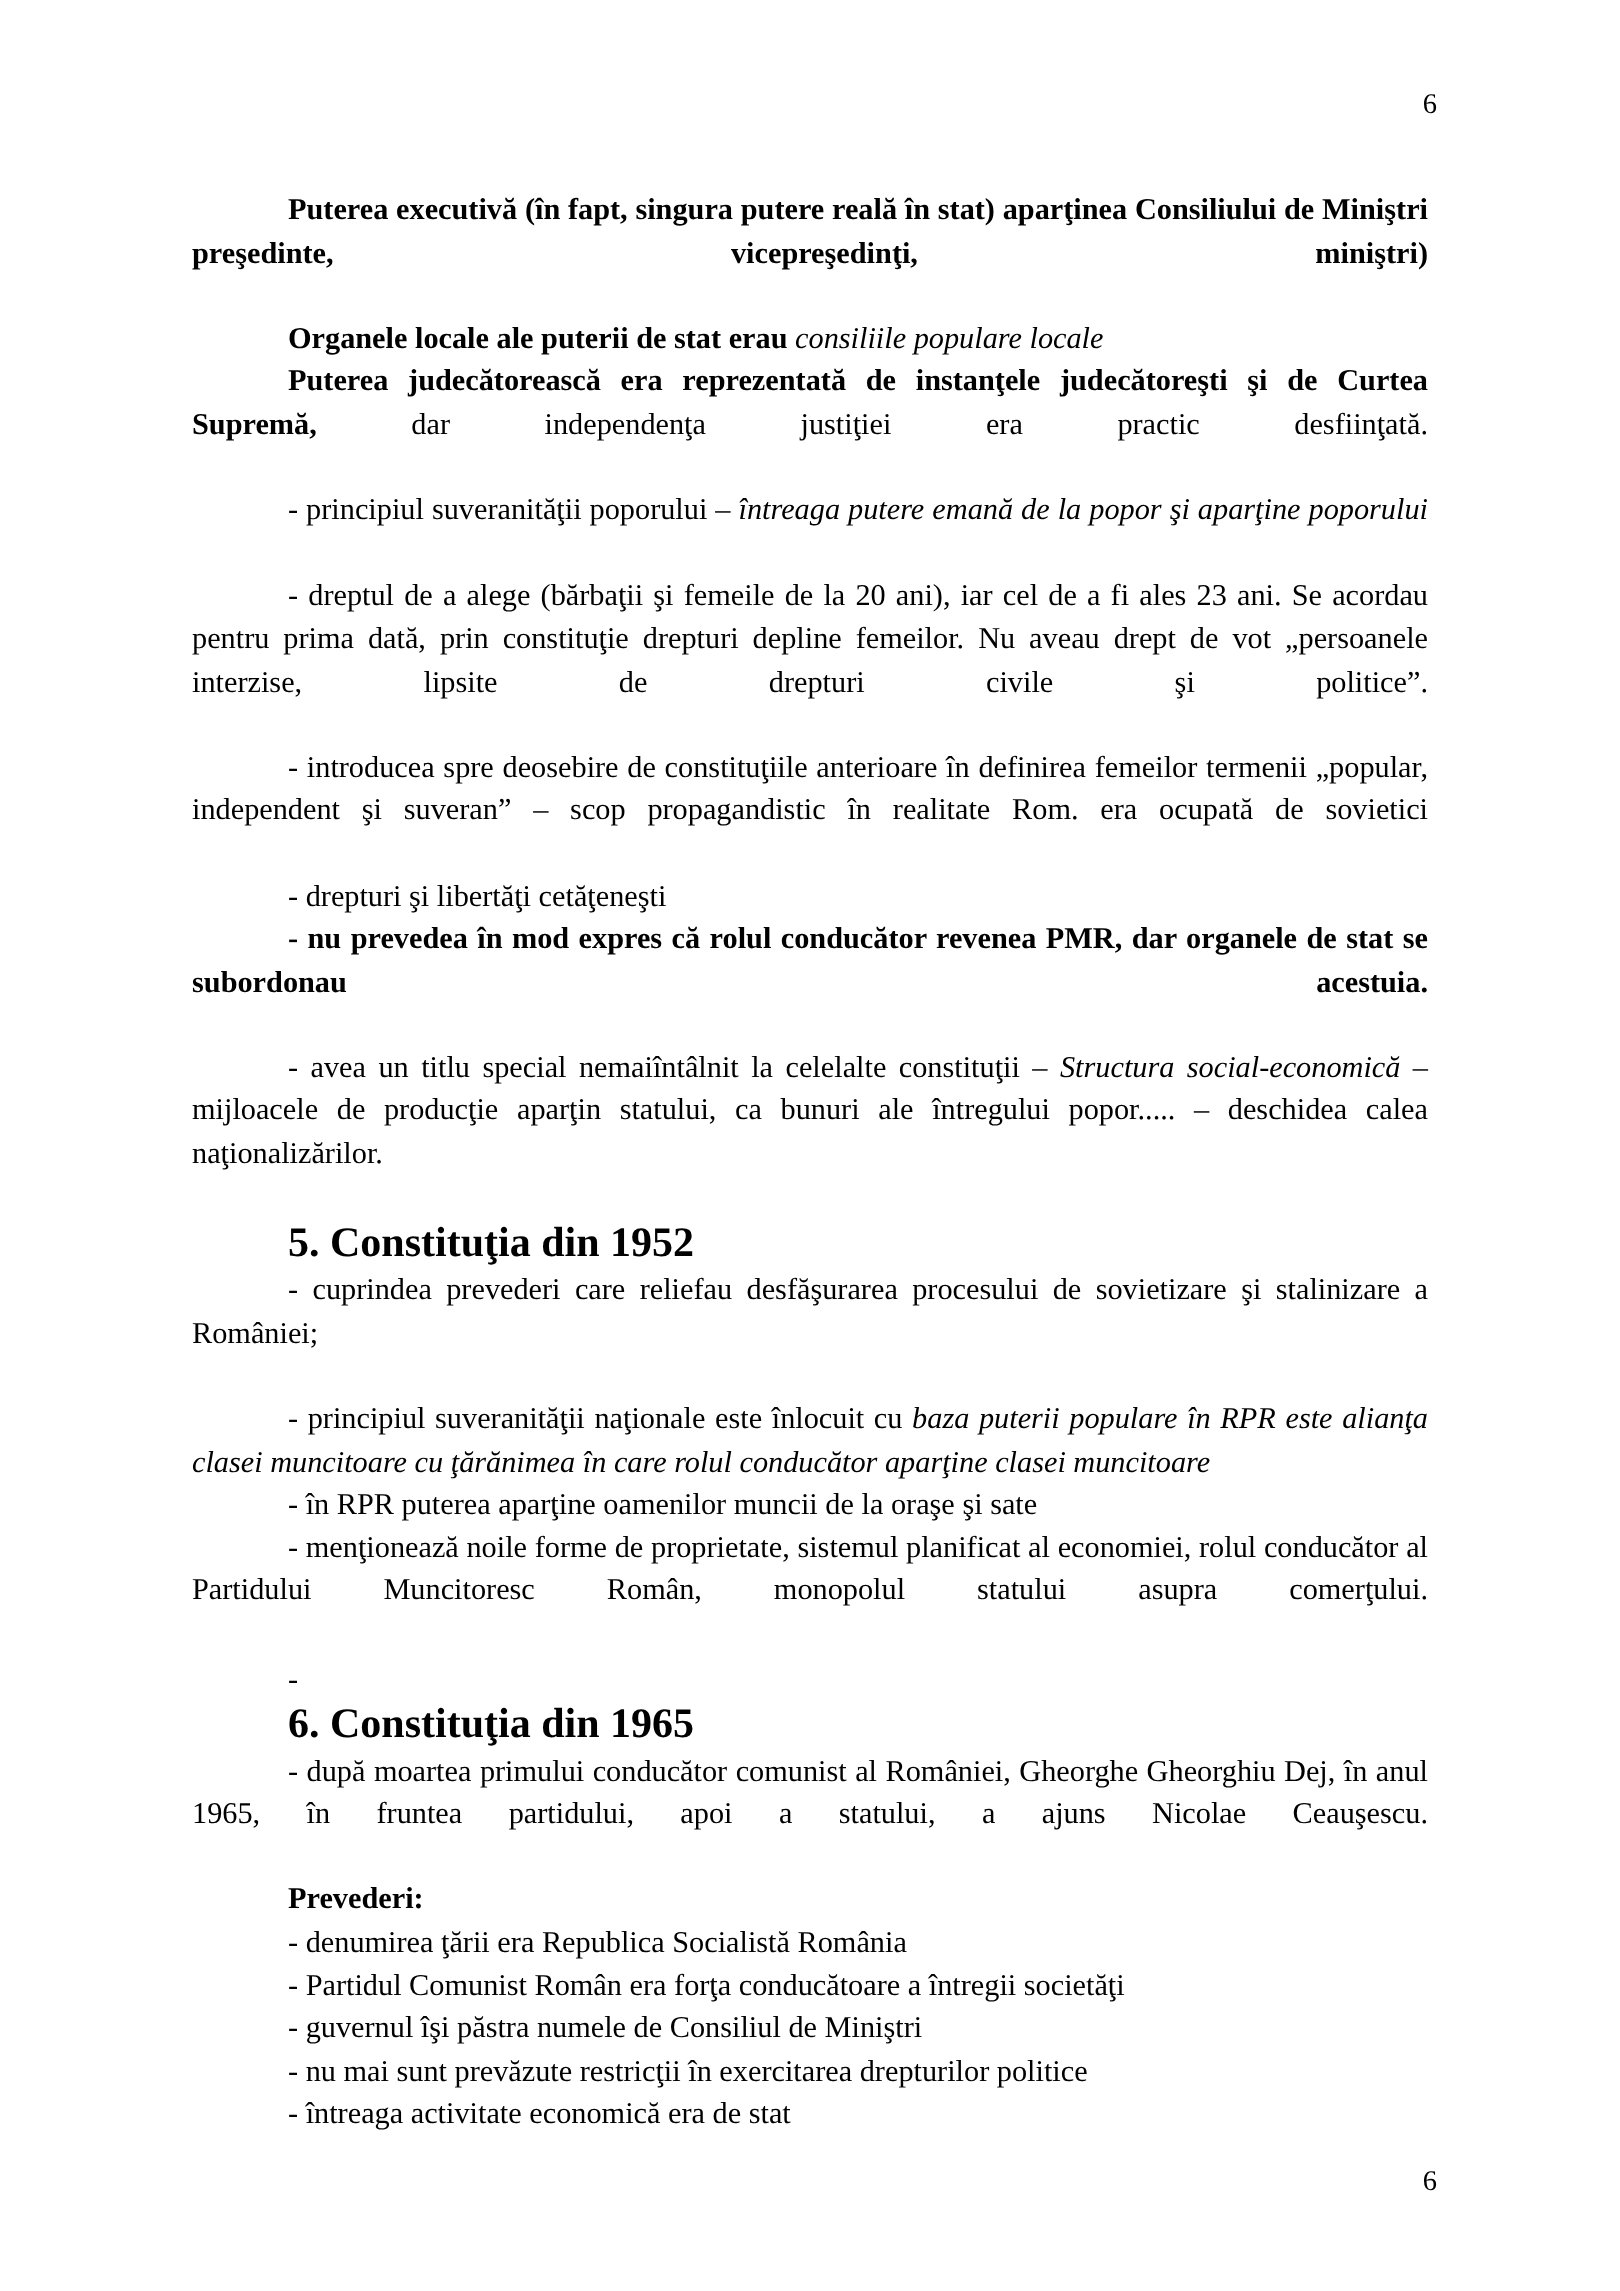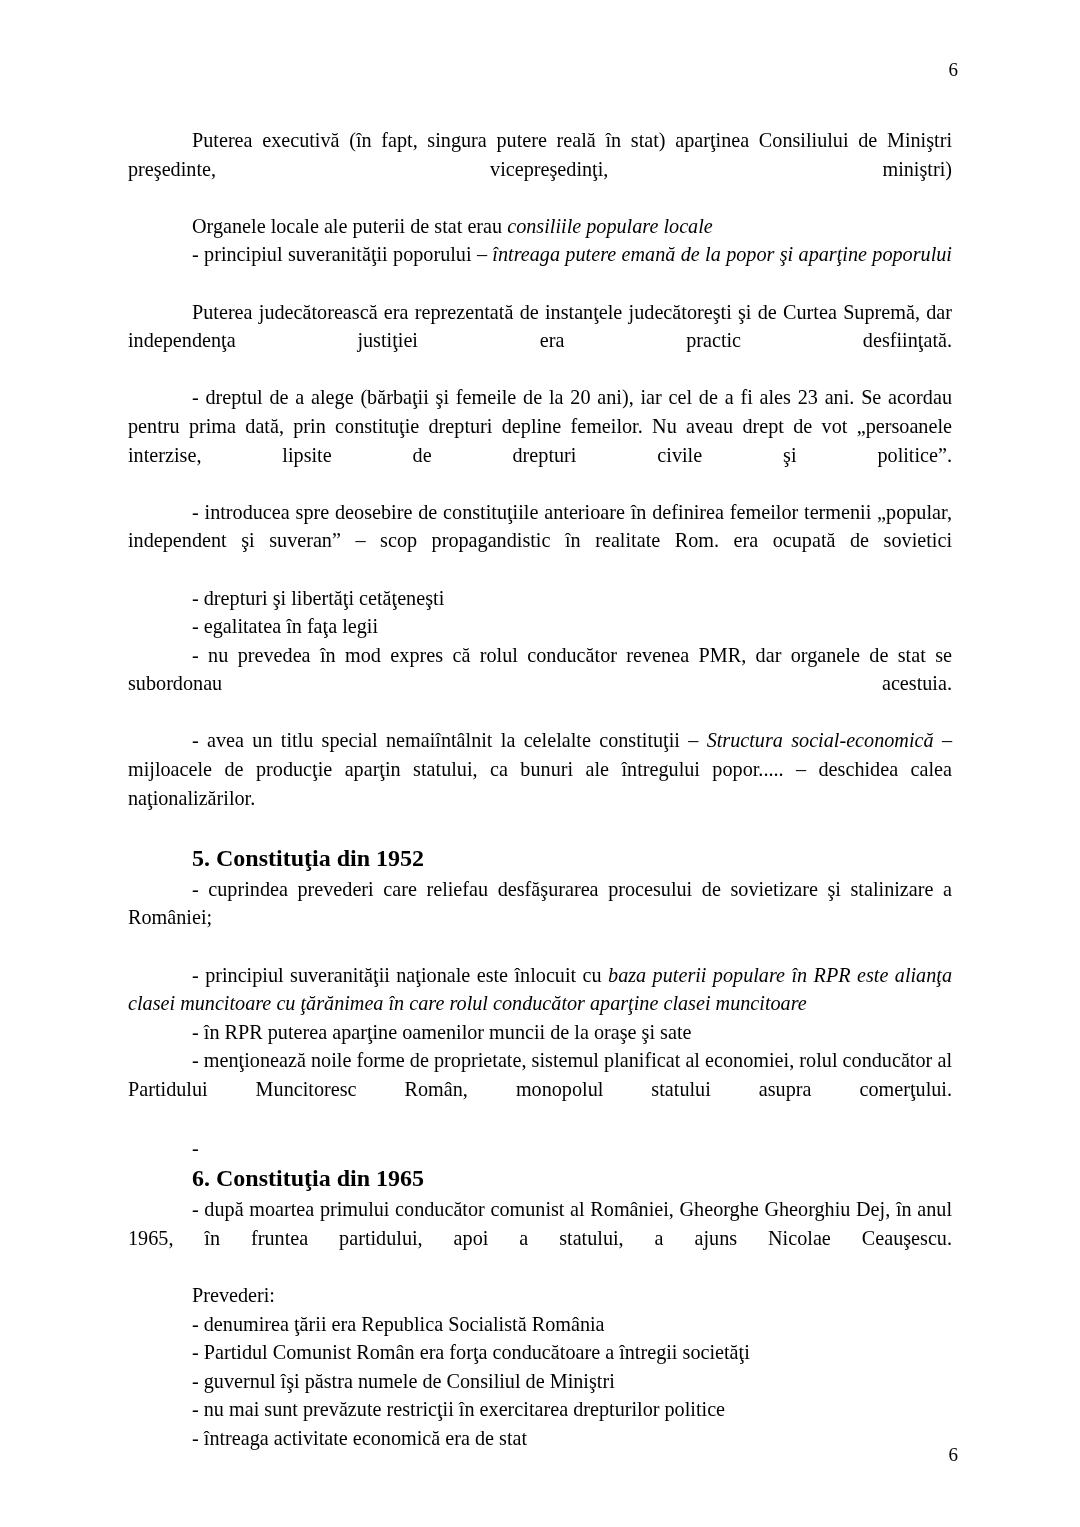--- a/index.html
+++ b/index.html
@@ -48,26 +48,26 @@
   p.indent {
     text-indent: 64px;
   }
   
   p::after {
     content: "";
     display: inline-block;
     width: 100%;
   }
   p.nostretch::after { content: none; display: none; }
-  b, .b { font-weight: normal; }
+  b, .b { font-weight: bold; }
   i, .i { }
   h2.heading {
     margin: 0;
     text-indent: 64px;
-    font-size: 24px;
+    font-size: 28px;
     line-height: 34px;
     font-weight: bold;
     text-align: left;
   }
   .gap-small { height: 3px; }
   .stray-dash {
     text-indent: 64px;
     font-size: 20.2px;
     line-height: 26px;
     text-align: left;
@@ -79,31 +79,30 @@
 <div class="page">
 
   <div class="page-number-top">6</div>
 
   <div class="body-col">
 
     <p class="indent"><b>Puterea executivă (în fapt, singura putere reală în stat) aparţinea Consiliului de Miniştri preşedinte, vicepreşedinţi, miniştri)</b></p>
 
     <p class="indent nostretch"><b>Organele locale ale puterii de stat erau </b><i>consiliile populare locale</i></p>
 
+    <p class="indent"><b>Puterea judecătorească era reprezentată de instanţele judecătoreşti şi de Curtea Supremă,</b><span> dar independenţa justiţiei era practic desfiinţată.</span></p>
+
     <p class="indent"><span>- principiul suveranităţii poporului – </span><i>întreaga putere emană de la popor şi aparţine poporului</i></p>
-
-    <p class="indent"><b>Puterea judecătorească era reprezentată de instanţele judecătoreşti şi de Curtea Supremă,</b><span> dar independenţa justiţiei era practic desfiinţată.</span></p>
 
     <p class="indent">- dreptul de a alege (bărbaţii şi femeile de la 20 ani), iar cel de a fi ales 23 ani. Se acordau pentru prima dată, prin constituţie drepturi depline femeilor. Nu aveau drept de vot „persoanele interzise, lipsite de drepturi civile şi politice”.</p>
 
     <p class="indent">- introducea spre deosebire de constituţiile anterioare în definirea femeilor termenii „popular, independent şi suveran” – scop propagandistic în realitate Rom. era ocupată de sovietici</p>
 
     <p class="indent nostretch">- drepturi şi libertăţi cetăţeneşti</p>
 
-    <p class="indent nostretch">- egalitatea în faţa legii</p>
 
     <p class="indent"><b>- nu prevedea în mod expres că rolul conducător revenea PMR, dar organele de stat se subordonau acestuia.</b></p>
 
     <p class="indent"><span>- avea un titlu special nemaiîntâlnit la celelalte constituţii – </span><i>Structura social-economică</i><span> – mijloacele de producţie aparţin statului, ca bunuri ale întregului popor..... – deschidea calea naţionalizărilor.</span></p>
 
     <h2 class="heading">5. Constituţia din 1952</h2>
 
     <p class="indent">- cuprindea prevederi care reliefau desfăşurarea procesului de sovietizare şi stalinizare a României;</p>
 
     <p class="indent nostretch"><span>- principiul suveranităţii naţionale este înlocuit cu </span><i>baza puterii populare în RPR este alianţa clasei muncitoare cu ţărănimea în care rolul conducător aparţine clasei muncitoare</i></p>

